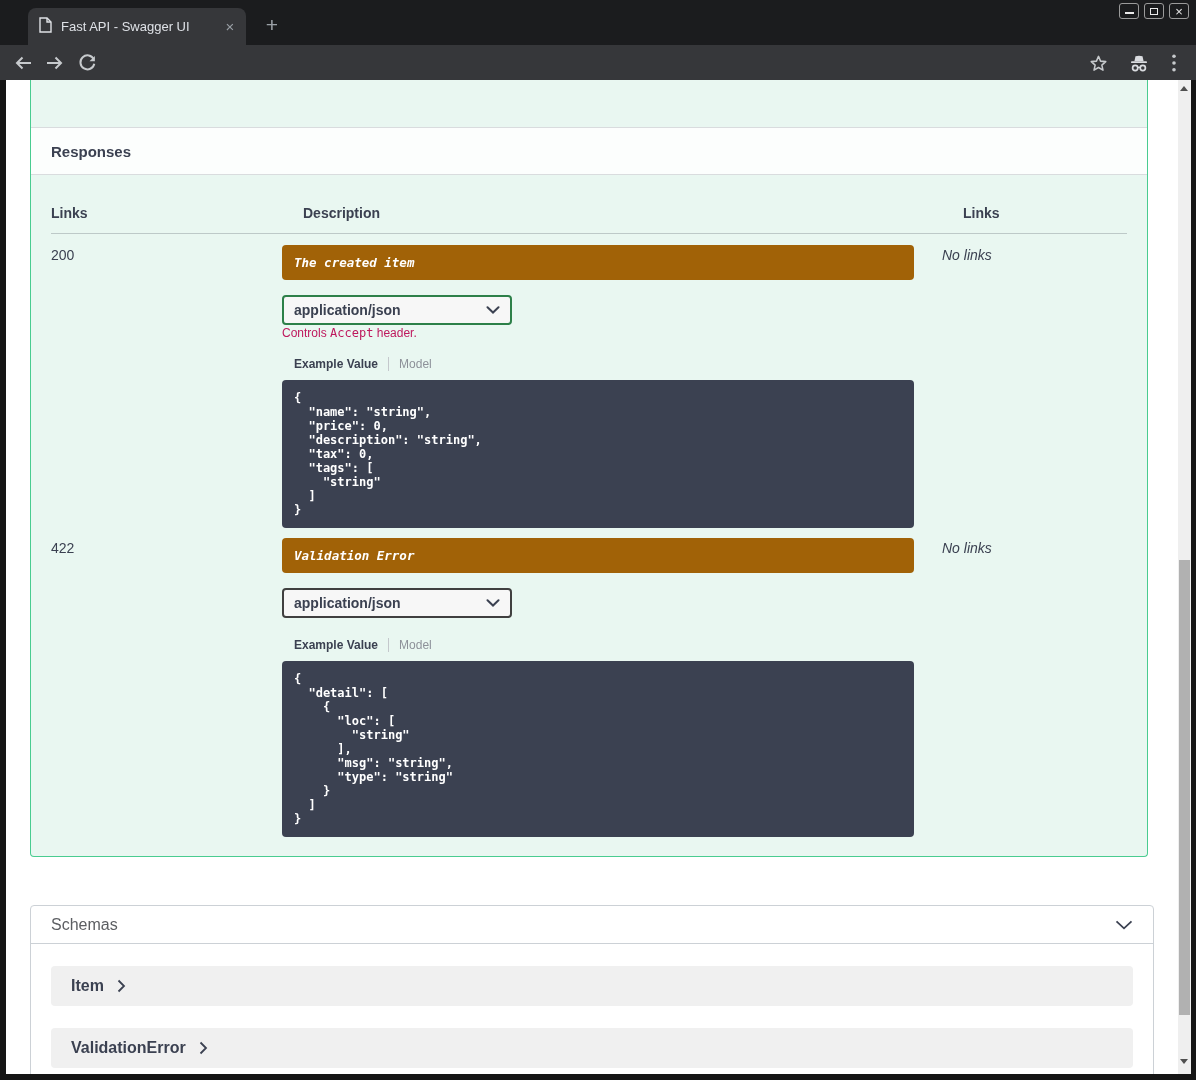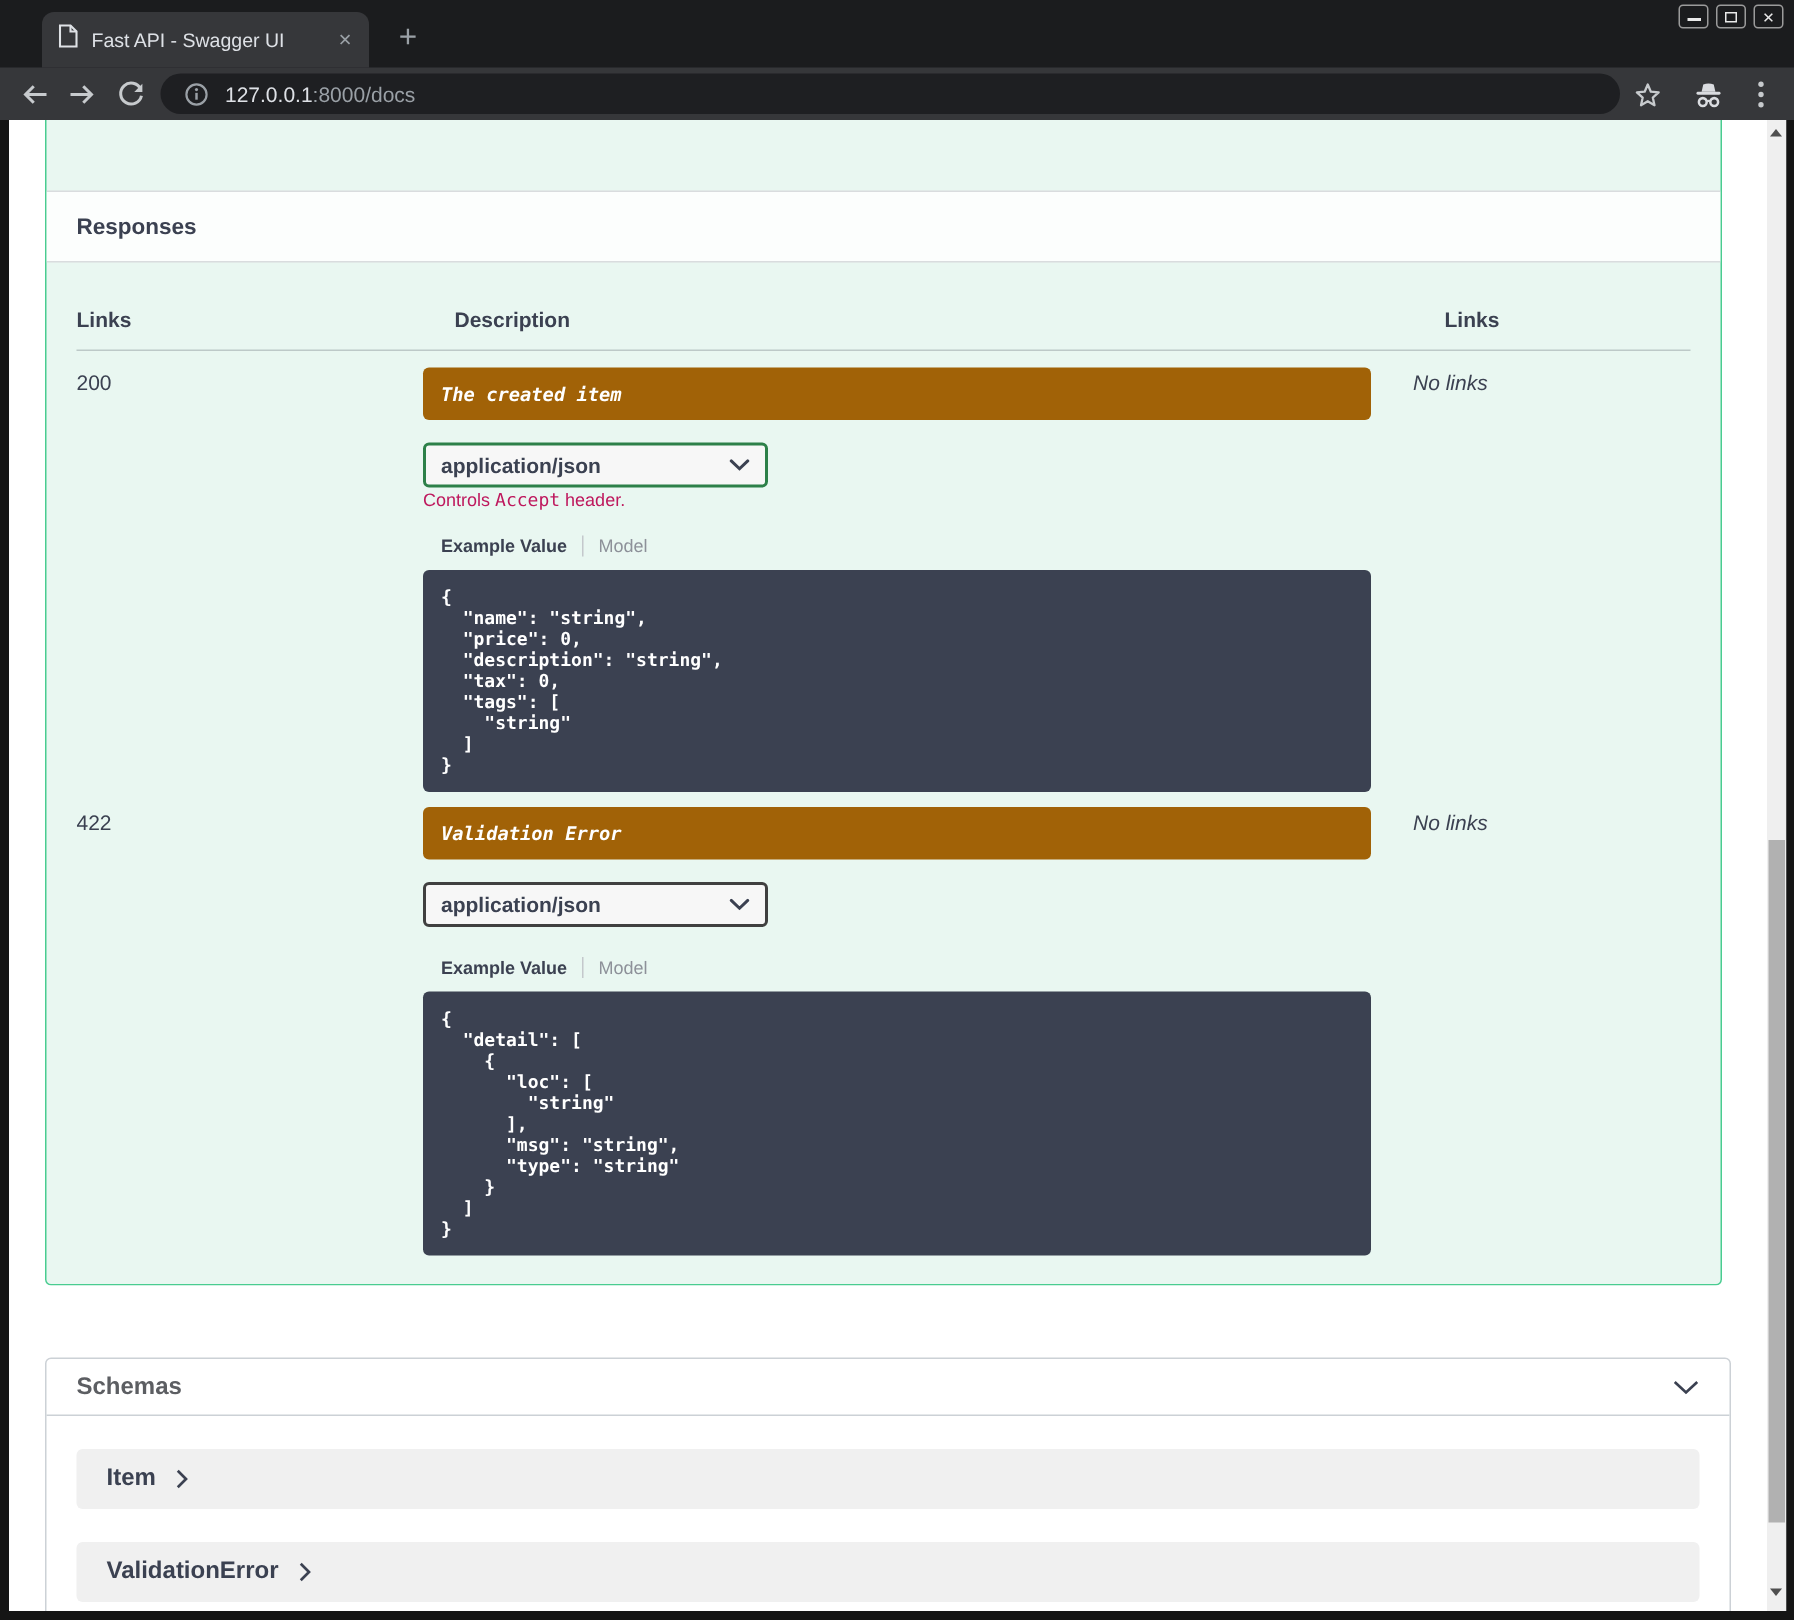--- a/index.html
+++ b/index.html
@@ -92,21 +92,21 @@
   .tab-sep { width:1px; height:14px; background:#c4c8cc; margin:0 10px; }
   .tab-model { font-size:12px; color:#8d9199; }
   .code-json {
     margin-top:9px; width:632px; background:#3b4151; border-radius:4px;
     padding:11px 12px; color:#fff; font-family:"DejaVu Sans Mono", monospace;
     font-size:12px; line-height:14px; white-space:pre; font-weight:bold;
   }
 
   .schemas-box { margin:48px 24px 0; border:1px solid #ccd1d6; border-radius:4px; background:#fff; min-height:300px; }
   .schemas-header { height:38px; display:flex; align-items:center; justify-content:space-between; padding:0 20px; border-bottom:1px solid #ccd1d6; }
-  .schemas-header span { font-size:16px; font-weight:bold; color:#5c5e62; }
+  .schemas-header span { font-size:16px; font-weight:normal; color:#5c5e62; }
   .model-row {
     margin:22px 20px 21px; height:40px; background:#f0f0f0; border-radius:4px;
     display:flex; align-items:center; padding:0 20px; gap:13px;
   }
   .model-row span { font-size:16px; font-weight:bold; color:#3b4151; }
 
   
   .scrollbar { position:absolute; left:1178px; top:80px; width:13px; height:994px; background:#efefef; }
   .sb-up, .sb-down { position:absolute; left:2px; width:0; height:0; border-left:4.5px solid transparent; border-right:4.5px solid transparent; }
   .sb-up { top:6px; border-bottom:5px solid #4f4f4f; }
@@ -152,28 +152,20 @@
     <div class="navbtn btn-forward">
       <svg width="22" height="22" viewBox="0 0 22 22">
           <path d="M3 11 H17 M11.5 5.5 L17 11 l-5.5 5.5" fill="none" stroke="#c7cacd" stroke-width="2"></path>
         </svg>
     </div>
     <div class="navbtn btn-reload">
       <svg width="22" height="22" viewBox="0 0 22 22">
           <path d="M17.8 7.4 A7 7 0 1 0 18.3 11.8" fill="none" stroke="#c7cacd" stroke-width="2"></path>
           <polygon points="18.9,3.9 18.9,9.3 13.5,9.3" fill="#c7cacd"></polygon>
         </svg>
-    </div>
-    <div class="urlbar">
-      <svg width="20" height="20" viewBox="0 0 22 22">
-          <circle cx="11" cy="11" r="7.4" fill="none" stroke="#9aa0a6" stroke-width="1.6"></circle>
-          <rect x="10.1" y="9.8" width="1.8" height="5" fill="#9aa0a6"></rect>
-          <circle cx="11" cy="7.4" r="1.15" fill="#9aa0a6"></circle>
-        </svg>
-      <span class="url-text"><span class="url-host">127.0.0.1</span><span class="url-path">:8000/docs</span></span>
     </div>
     <div class="navbtn btn-star">
       <svg width="21" height="21" viewBox="0 0 22 22">
           <polygon points="11,3.5 13.17,8.51 18.61,9.03 14.52,12.64 15.7,17.97 11,15.2 6.3,17.97 7.48,12.64 3.39,9.03 8.83,8.51" fill="none" stroke="#c7cacd" stroke-width="1.6" stroke-linejoin="round"></polygon>
         </svg>
     </div>
     <div class="navbtn ind-incog">
       <svg width="24" height="20" viewBox="0 0 24 20">
           <rect x="4" y="8.2" width="16" height="1.9" rx="0.9" fill="#dadce0"></rect>
           <path d="M7.4 8.2 L8.5 3.3 Q12 2.1 15.5 3.3 L16.6 8.2 Z" fill="#dadce0"></path>

